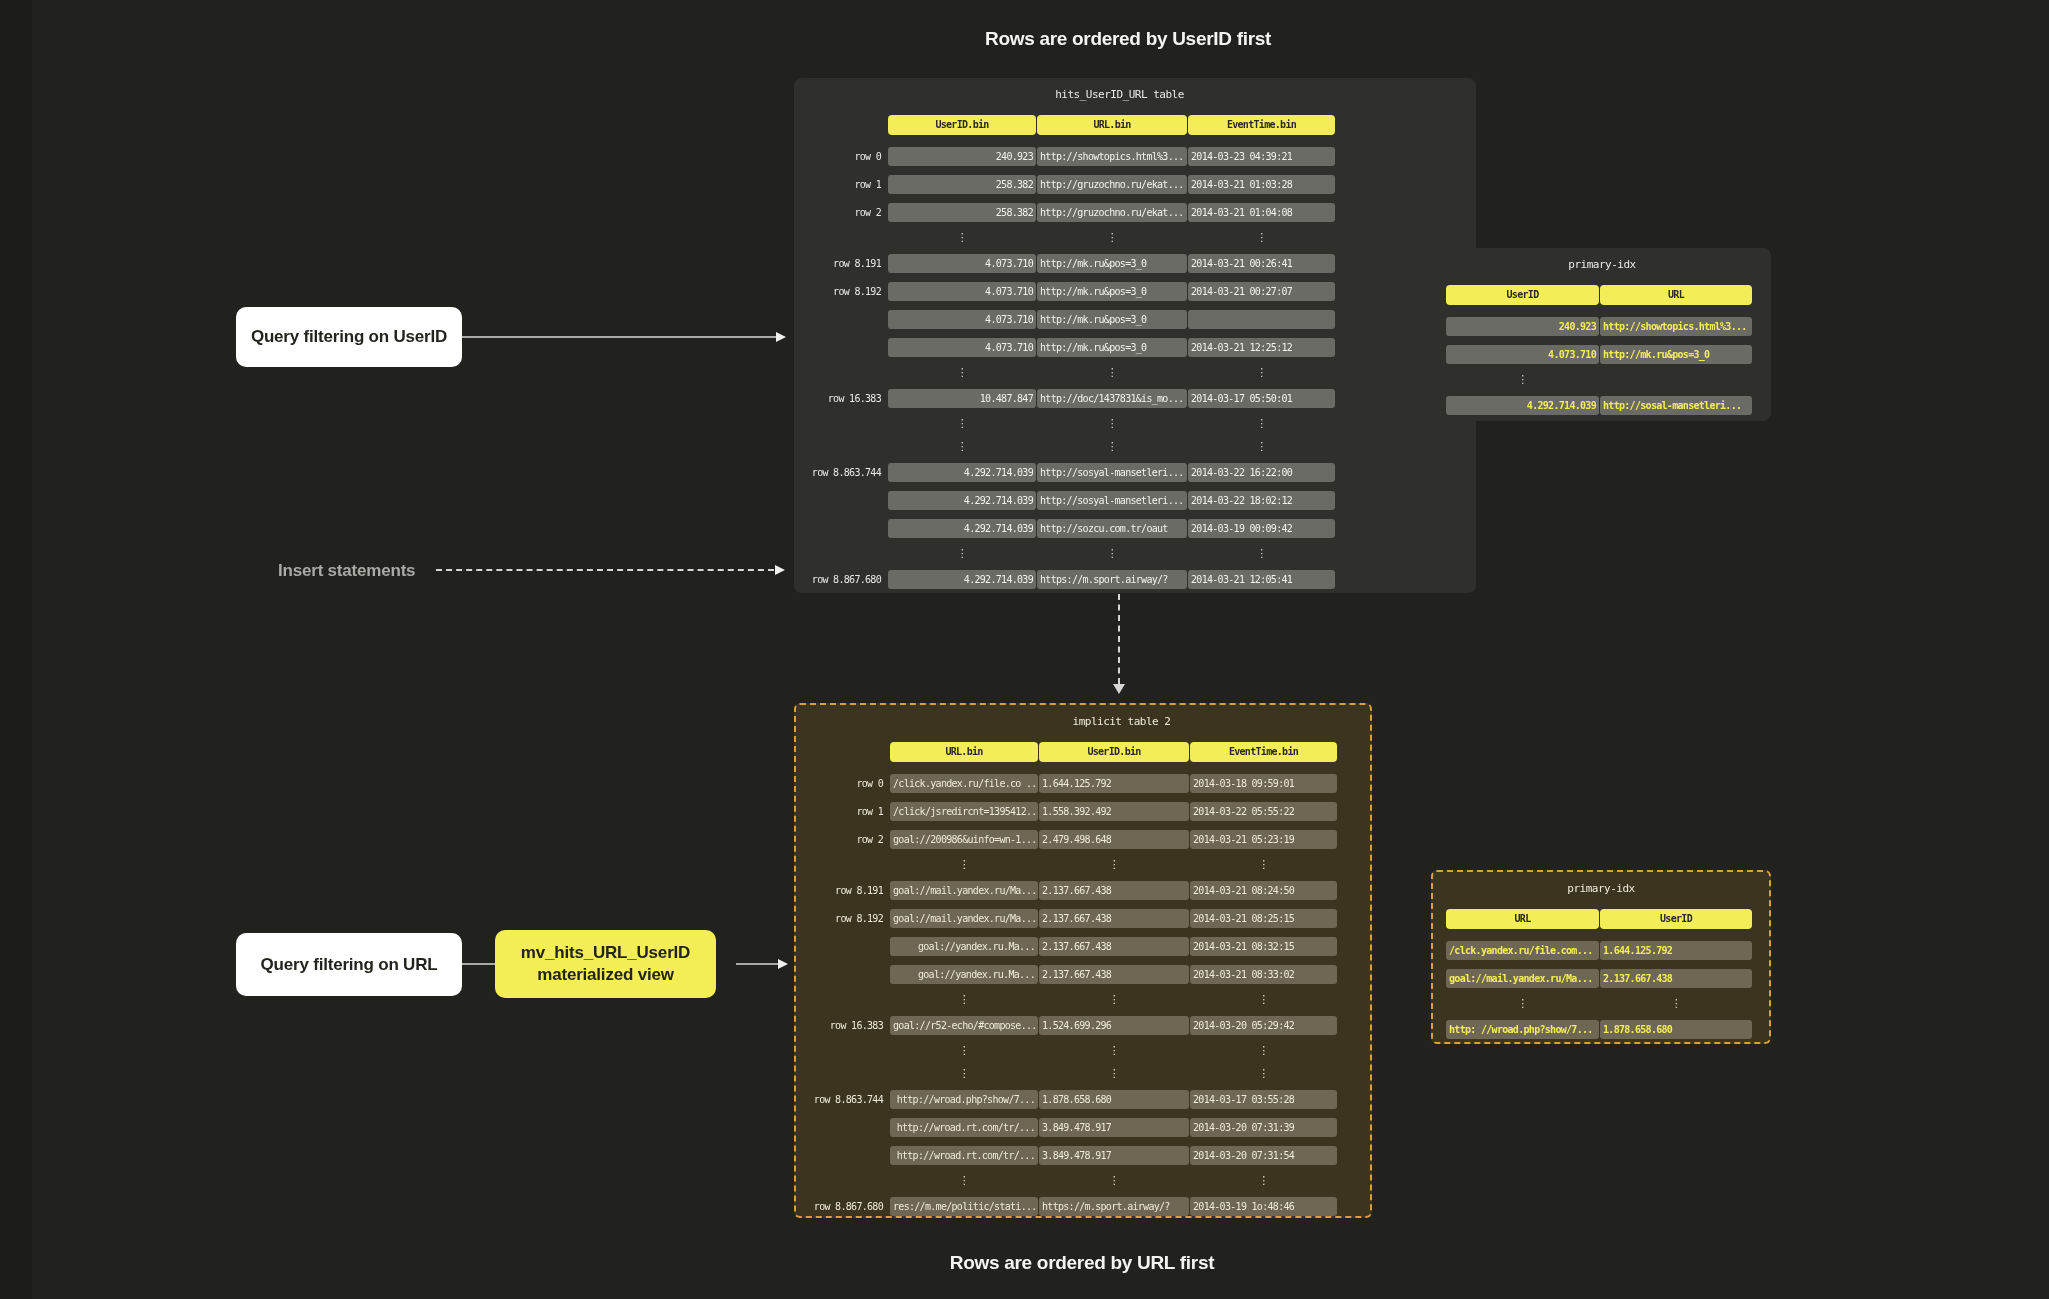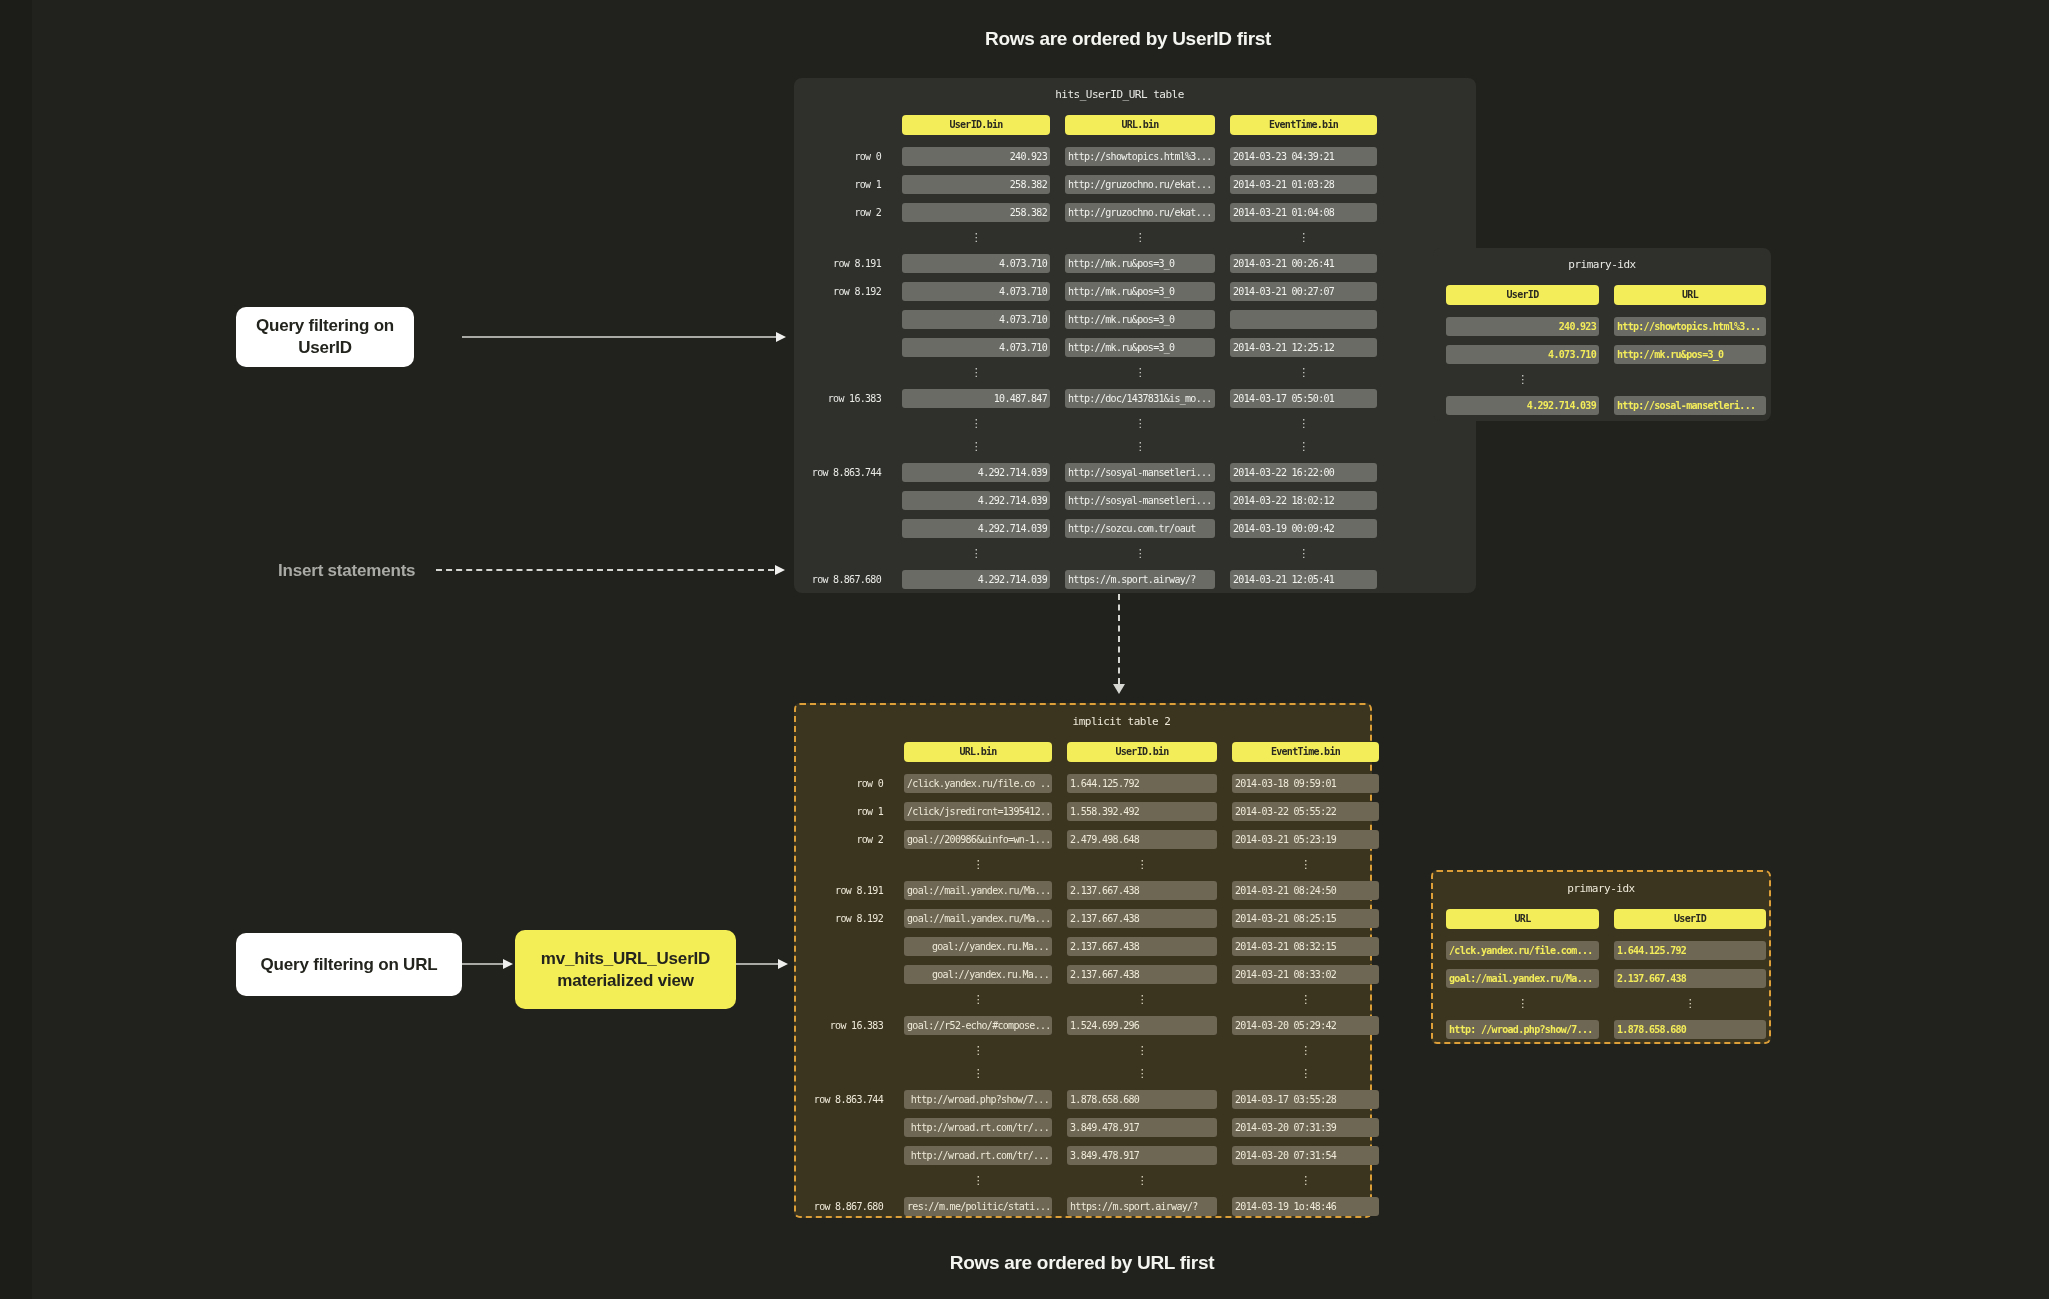--- a/index.html
+++ b/index.html
@@ -42,21 +42,21 @@
   
   .panel { position:absolute; box-sizing:border-box; }
   .dark  { background:#2f2f2c; border-radius:8px; }
   .olive { background:#3b3520; border-radius:6px; border:2px dashed #dda039; }
   .ptitle {
     padding-top:10px; height:16px; text-align:center;
     font-size:11px; letter-spacing:-0.5px; color:#eaeae7;
   }
   .olive .ptitle { color:#efead9; }
   .tbl-main .ptitle { margin-left:98px; width:455px; }
-  .trow { display:flex; gap:15px; margin-bottom:9px; height:19px; }
+  .trow { display:flex; gap:1px; margin-bottom:9px; height:19px; }
   .trow.head { margin-top:11px; margin-bottom:12px; height:20px; }
   .trow.dotsr { height:14px; }
   .tbl-idx .trow { padding-left:13px; }
   .rlabel {
     flex:none; width:93px; box-sizing:border-box; text-align:right;
     padding-right:6px; font-size:10px; letter-spacing:-0.7px;
     line-height:19px; color:#eaeae7; white-space:nowrap;
   }
   .olive .rlabel { color:#efead9; }
   .cell {
@@ -82,39 +82,39 @@
   .tbl-idx  .c0 { width:153px; } .tbl-idx  .c1 { width:152px; }
 </style>
 </head>
 <body>
 
 <div class="canvas">
 
   <div class="big-title" style="left:1096px; top:28px;">Rows are ordered by UserID first</div>
   <div class="big-title" style="left:1050px; top:1252px;">Rows are ordered by URL first</div>
 
-  <div class="label-box white-box" style="left:204px; top:307px; width:178px; height:60px;">
+  <div class="label-box white-box" style="left:204px; top:307px; width:226px; height:60px;">
     <span>Query filtering on UserID</span>
   </div>
   <div class="hline" style="left:430px; top:336px; width:316px;"></div>
   <div class="head-r" style="left:744px; top:332px;"></div>
 
   <div class="annot" style="left:246px; top:561px;">Insert statements</div>
   <div class="hdash" style="left:404px; top:569px; width:338px;"></div>
   <div class="head-r" style="left:743px; top:565px;"></div>
 
   <div class="vdash" style="left:1086px; top:594px; height:90px;"></div>
   <div class="head-d" style="left:1081px; top:684px;"></div>
 
   <div class="label-box white-box" style="left:204px; top:933px; width:226px; height:63px;">
     <span>Query filtering on URL</span>
   </div>
   <div class="hline" style="left:430px; top:963px; width:42px;"></div>
   <div class="head-r" style="left:471px; top:959px;"></div>
-  <div class="label-box yellow-box" style="left:483px; top:930px; width:221px; height:79px;">
+  <div class="label-box yellow-box" style="left:463px; top:930px; width:221px; height:68px;">
     <span>mv_hits_URL_UserID</span>
     <span>materialized view</span>
   </div>
   <div class="hline" style="left:704px; top:963px; width:43px;"></div>
   <div class="head-r" style="left:746px; top:959px;"></div>
 
   <div class="panel dark tbl-main" style="left:762px; top:78px; width:682px; height:515px;">
       <div class="ptitle">hits_UserID_URL table</div>
       <div class="trow head">
         <div class="rlabel"></div>

